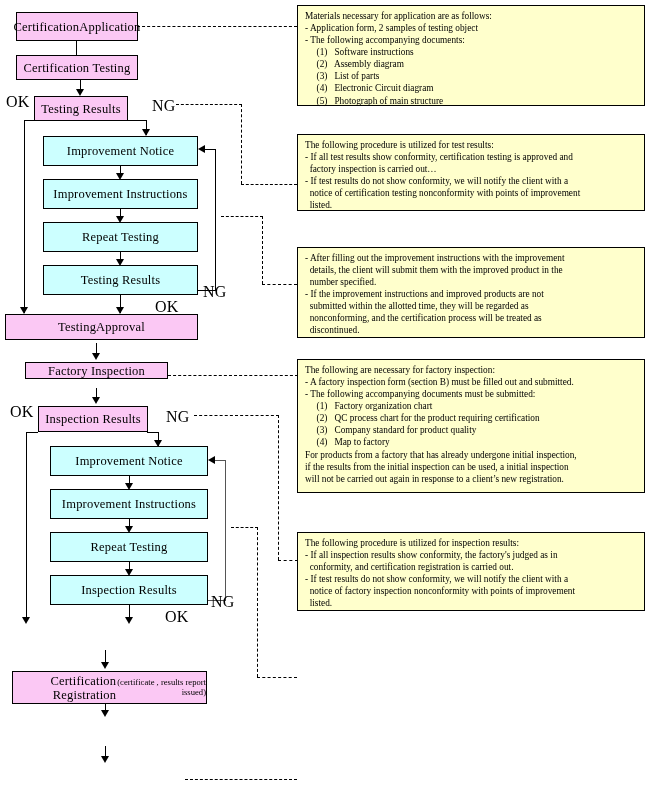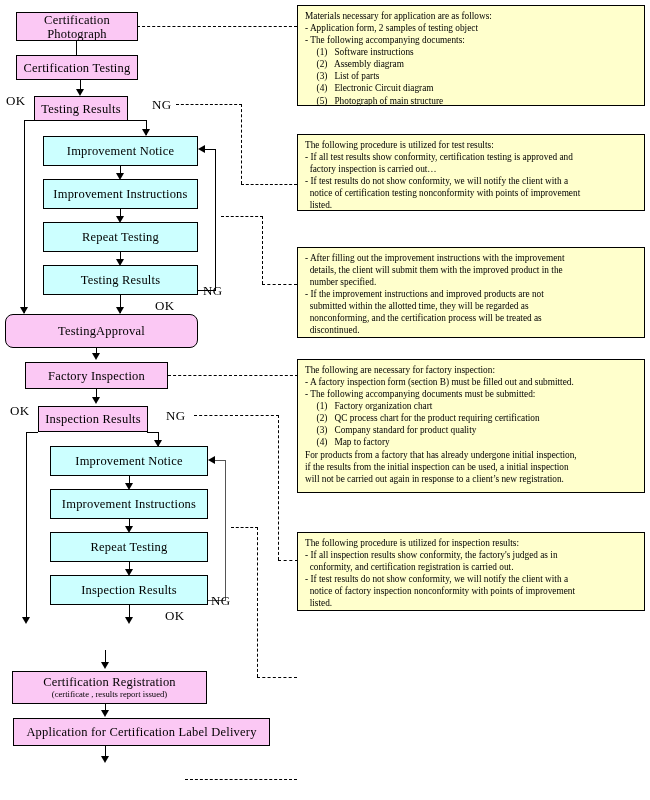--- a/index.html
+++ b/index.html
@@ -4,21 +4,21 @@
 <style>
   html,body{margin:0;padding:0;background:#ffffff;}
   body{width:650px;height:800px;font-family:"Liberation Serif","DejaVu Serif",serif;color:#000;}
   #stage{position:relative;width:650px;height:800px;overflow:hidden;}
 
   .box{
     position:absolute;
     box-sizing:border-box;
     border:1px solid #000;
     display:flex;
-    flex-direction:column;
+    flex-direction:row;
     align-items:center;
     justify-content:center;
     text-align:right;
     font-size:12.5px;
     line-height:1.12;
     letter-spacing:.2px;
   }
   .pink{background:#fbc8f4;}
   .cyan{background:#ccffff;}
 
@@ -31,21 +31,21 @@
     line-height:1.30;
     padding:4px 5px 4px 7px;
     text-align:left;
     white-space:pre-wrap;
     letter-spacing:0px;
   }
   .note .ln{display:block;white-space:pre;}
 
   .lbl{
     position:absolute;
-    font-size:13px;
+    font-size:16px;
     letter-spacing:.3px;
     color:#000;
     white-space:nowrap;
   }
   .sub{font-size:8.6px;letter-spacing:0;margin-top:1px;}
 
   
   .ln-v{position:absolute;width:0;border-left:1.4px solid #000;}
   .ln-h{position:absolute;height:0;border-top:1.4px solid #000;}
   .ln-v-g{position:absolute;width:0;border-left:1.6px solid #555;}
@@ -145,21 +145,21 @@
   <div class="dl-h" style="left:278px;top:560px;width:20px;"></div>
 
   <div class="dl-h" style="left:231px;top:527px;width:27px;"></div>
   <div class="dl-v" style="left:257px;top:527px;height:150px;"></div>
   <div class="dl-h" style="left:257px;top:677px;width:40px;"></div>
 
   <div class="dl-h" style="left:185px;top:779px;width:112px;"></div>
 
   <div class="box pink" style="left:16px;top:12px;width:122px;height:29px;">
     <span>Certification</span>
-    <span>Photograph</span>
+    <span>Application</span>
   </div>
 
   <div class="box pink" style="left:16px;top:55px;width:122px;height:25px;">
     <span>Certification Testing</span>
   </div>
 
   <div class="box pink" style="left:34px;top:96px;width:94px;height:25px;">
     <span>Testing Results</span>
   </div>
 
@@ -172,25 +172,25 @@
   </div>
 
   <div class="box cyan" style="left:43px;top:222px;width:155px;height:30px;">
     <span>Repeat Testing</span>
   </div>
 
   <div class="box cyan" style="left:43px;top:265px;width:155px;height:30px;">
     <span>Testing Results</span>
   </div>
 
-  <div class="box pink" style="left:5px;top:314px;width:193px;height:34px;border-radius:8px;">
+  <div class="box pink" style="left:5px;top:314px;width:193px;height:26px;">
     <span>TestingApproval</span>
   </div>
 
-  <div class="box pink" style="left:25px;top:362px;width:143px;height:27px;">
+  <div class="box pink" style="left:25px;top:362px;width:143px;height:17px;">
     <span>Factory Inspection</span>
   </div>
 
   <div class="box pink" style="left:38px;top:406px;width:110px;height:26px;">
     <span>Inspection Results</span>
   </div>
 
   <div class="box cyan" style="left:50px;top:446px;width:158px;height:30px;">
     <span>Improvement Notice</span>
   </div>
@@ -206,23 +206,20 @@
   <div class="box cyan" style="left:50px;top:575px;width:158px;height:30px;">
     <span>Inspection Results</span>
   </div>
 
 
   <div class="box pink" style="left:12px;top:671px;width:195px;height:33px;">
     <span>Certification Registration</span>
     <span class="sub">(certificate , results report  issued)</span>
   </div>
 
-  <div class="box pink" style="left:13px;top:718px;width:257px;height:28px;">
-    <span>Application for Certification Label Delivery</span>
-  </div>
 
 
   <div class="lbl" style="left:6px;top:93px;">OK</div>
   <div class="lbl" style="left:152px;top:97px;">NG</div>
   <div class="lbl" style="left:203px;top:283px;">NG</div>
   <div class="lbl" style="left:155px;top:298px;">OK</div>
   <div class="lbl" style="left:10px;top:403px;">OK</div>
   <div class="lbl" style="left:166px;top:408px;">NG</div>
   <div class="lbl" style="left:211px;top:593px;">NG</div>
   <div class="lbl" style="left:165px;top:608px;">OK</div>

